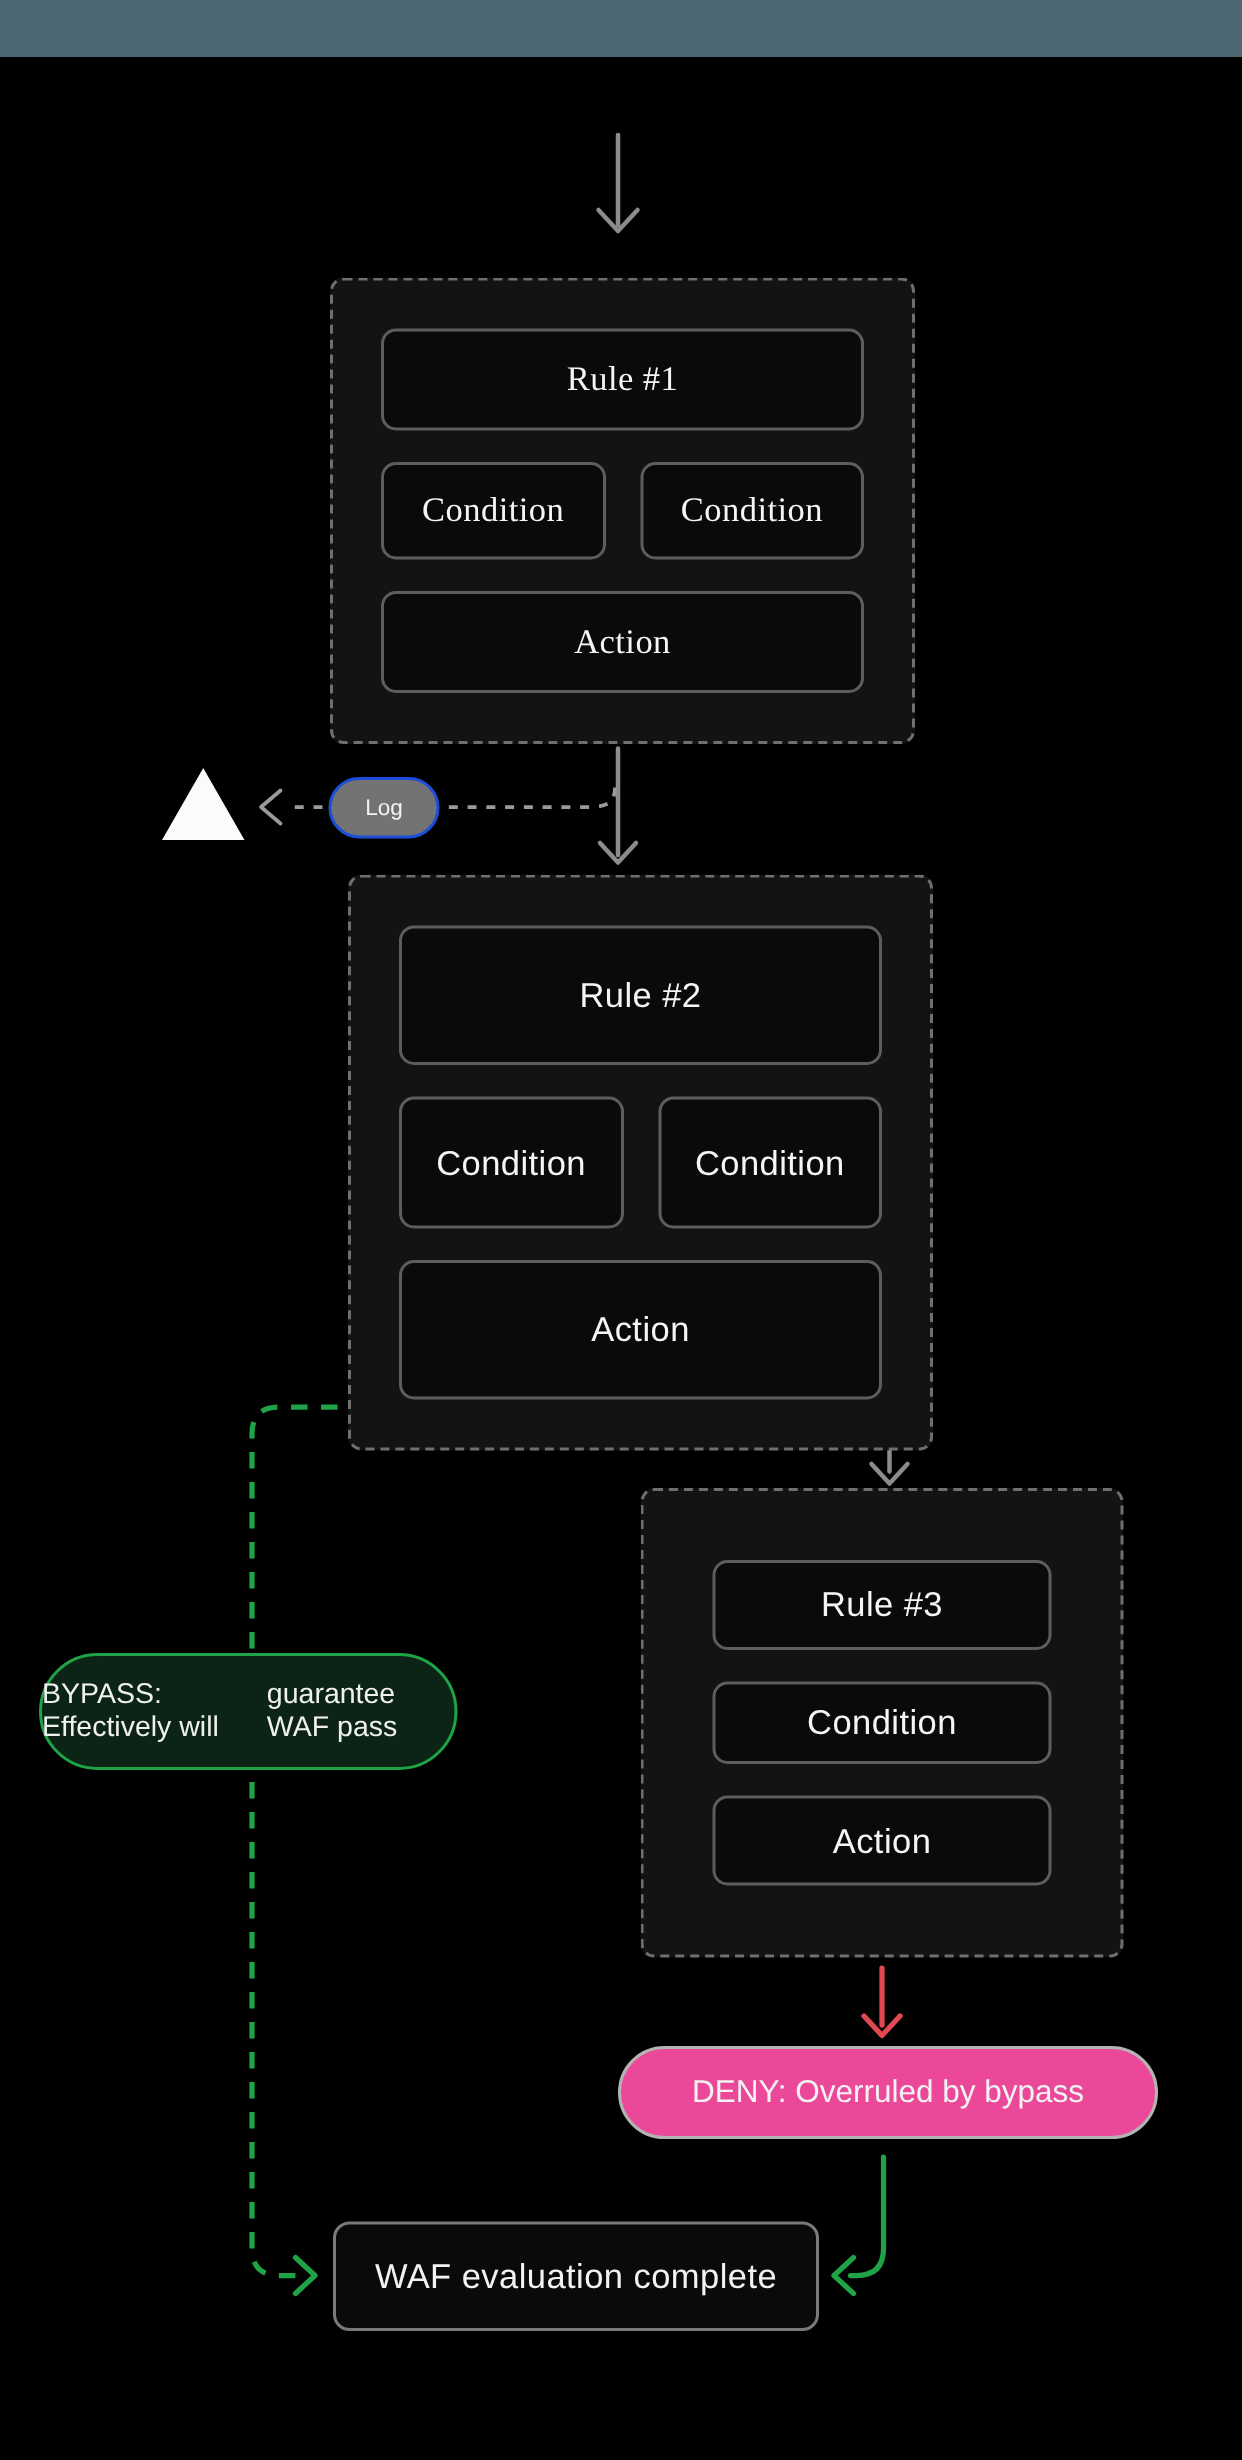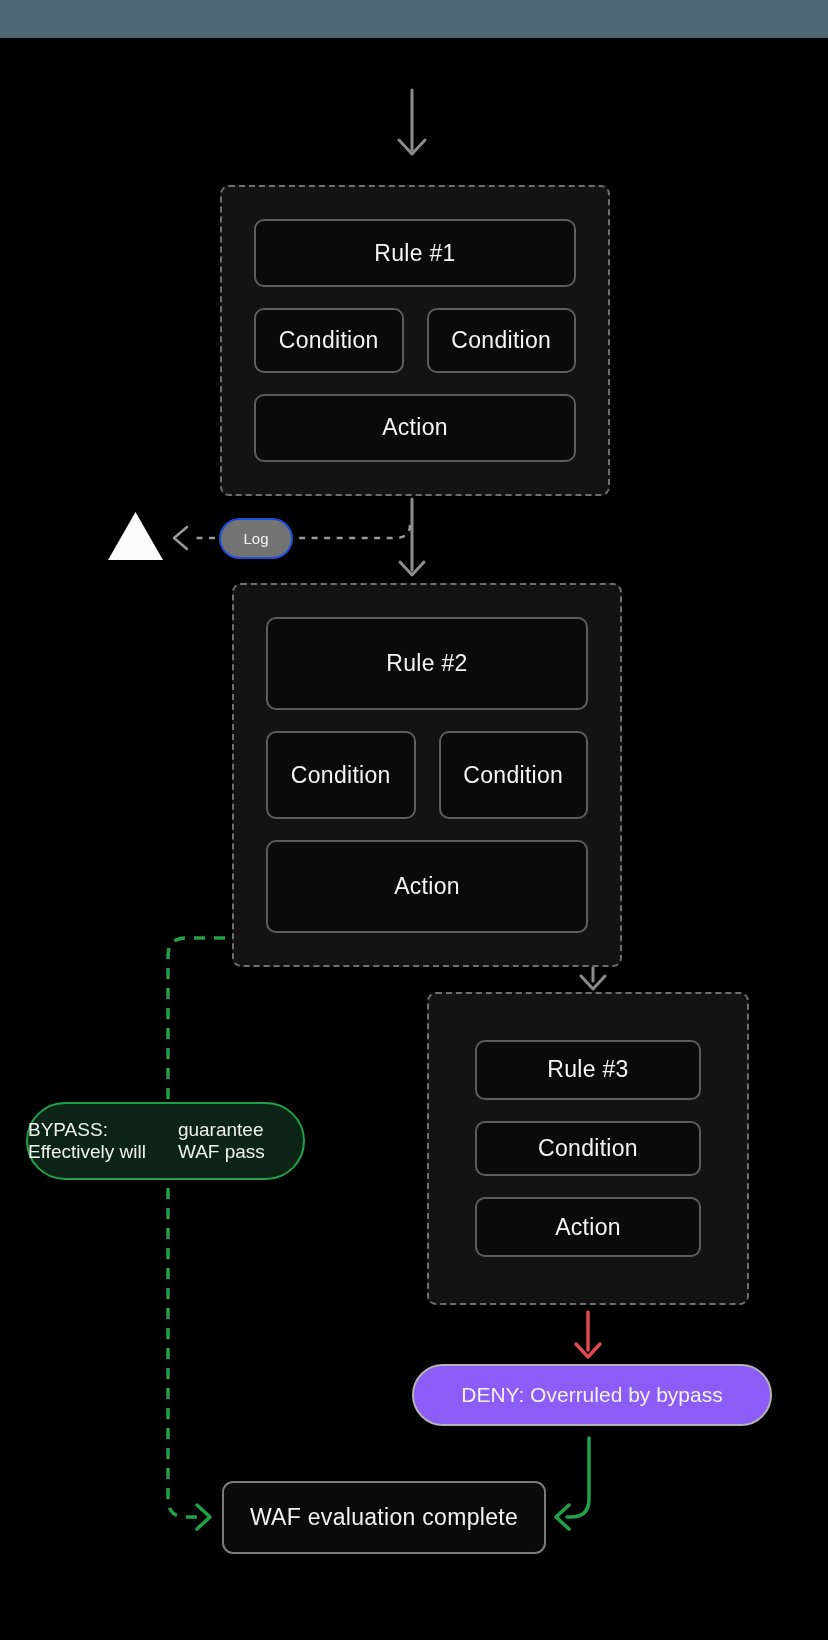--- a/index.html
+++ b/index.html
@@ -8,21 +8,21 @@
     font-family:"Liberation Sans",sans-serif;color:#f2f2f2;overflow:hidden;
   }
   .topbar{position:absolute;left:0;top:0;width:828px;height:38px;background:#4c6771;}
   .connectors{position:absolute;left:0;top:0;width:828px;height:1640px;pointer-events:none;}
 
   .rule-group{
     position:absolute;box-sizing:border-box;
     border:2px dashed #6f6f6f;border-radius:9px;background:#131313;
     display:flex;flex-direction:column;gap:21px;
   }
-  #rule1{left:220px;top:185px;width:390px;height:311px;padding:32px;}
+  #rule1{left:220px;top:185px;width:390px;height:311px;padding:32px;font-family:Liberation Serif, serif;}
   #rule2{left:220px;top:583px;width:390px;height:384px;padding:32px;margin-left:12px;}
   #rule3{left:427px;top:992px;width:322px;height:313px;padding:46px;}
   .rule-group > *{flex:1;}
   .node{
     box-sizing:border-box;border:2px solid #5d5d5d;border-radius:10px;background:#0a0a0a;
     display:flex;align-items:center;justify-content:center;
     font-size:23px;letter-spacing:.3px;color:#f5f5f5;
   }
   .cond-row{display:flex;gap:23px;text-align:center;}
   .cond-row .node{flex:1;}
@@ -33,21 +33,21 @@
     display:flex;align-items:center;justify-content:center;font-size:15px;
   }
   .bypass-pill{
     position:absolute;left:26px;top:1102px;width:279px;height:78px;box-sizing:border-box;
     border:2px solid #1fa346;border-radius:39px;background:#0c2415;
     display:flex;flex-direction:row;align-items:center;justify-content:center;gap:7px;
     font-size:19px;color:#f0f0f0;
   }
   .deny-pill{
     position:absolute;left:412px;top:1364px;width:360px;height:62px;box-sizing:border-box;
-    border:2px solid #b4b4b4;border-radius:31px;background:#8b5cf6;
+    border:2px solid #b4b4b4;border-radius:31px;background:#ec4899;
     display:flex;align-items:center;justify-content:center;font-size:21px;
   }
   .complete-box{
     position:absolute;left:222px;top:1481px;width:324px;height:73px;box-sizing:border-box;
     border:2px solid #7a7a7a;border-radius:11px;background:#0a0a0a;
     display:flex;align-items:center;justify-content:center;font-size:23px;letter-spacing:.3px;
   }
 </style>
 </head>
 <body>

